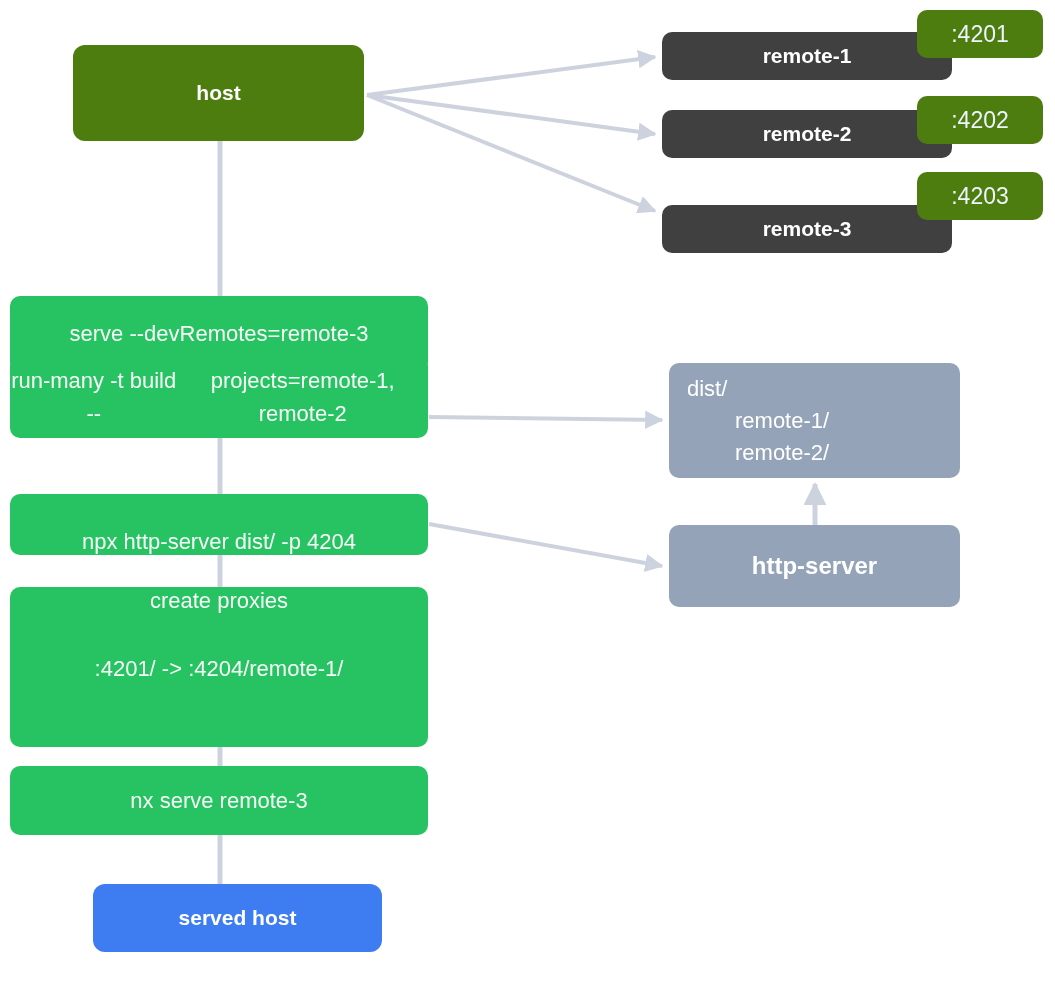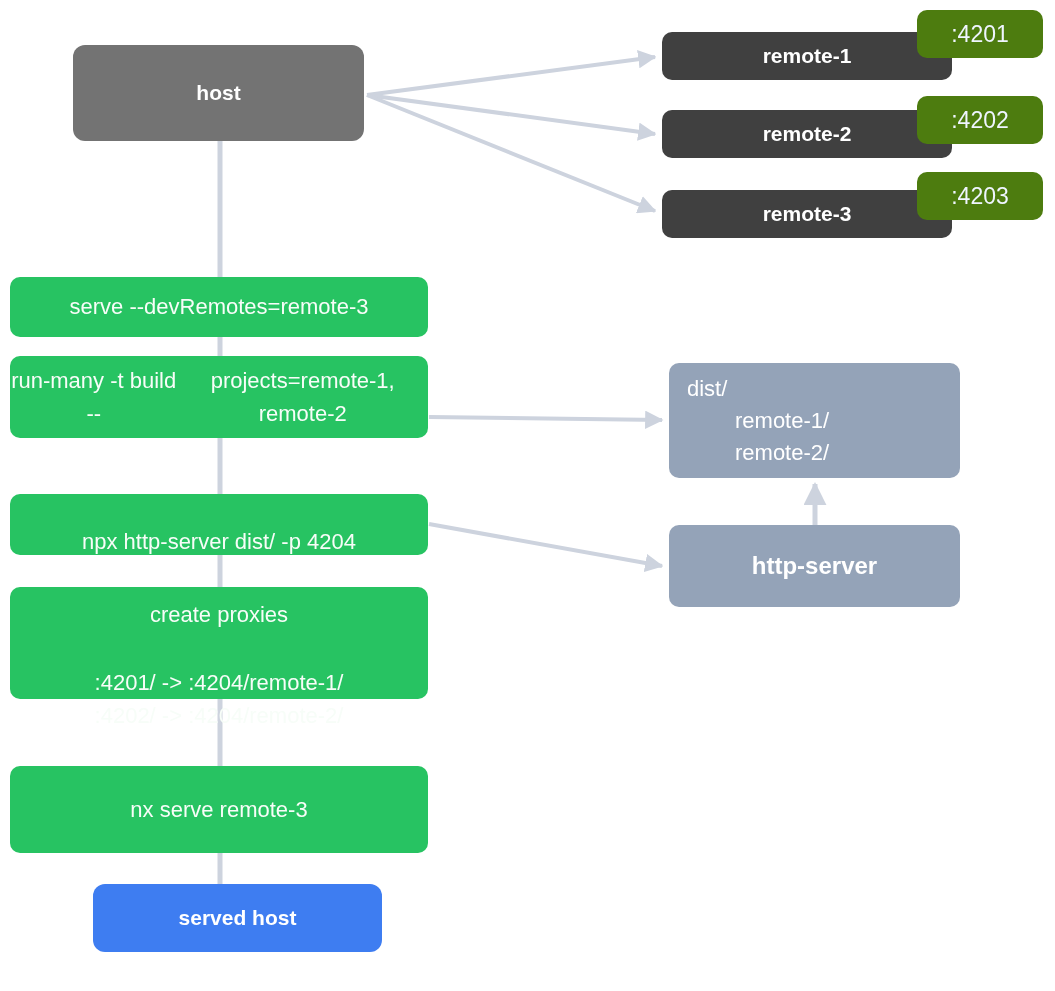--- a/index.html
+++ b/index.html
@@ -11,41 +11,41 @@
     overflow:hidden;
   }
   .connectors{position:absolute;inset:0;width:1055px;height:991px;z-index:0;}
   .node{
     position:absolute;
     display:flex;align-items:center;justify-content:center;
     color:#ffffff;
     box-sizing:border-box;
     z-index:1;
   }
-  .node-host{left:73px;top:45px;width:291px;height:96px;background:#737373;border-radius:12px;font-weight:700;font-size:21px;}
+  .node-host{left:73px;top:45px;width:291px;height:96px;background:#4d7c0f;border-radius:12px;font-weight:700;font-size:21px;}
   .node-remote{left:662px;width:290px;height:48px;background:#404040;border-radius:10px;font-weight:700;font-size:21px;}
-  .remote-1{top:32px;} .remote-2{top:110px;} .remote-3{top:190px;}
+  .remote-1{top:32px;} .remote-2{top:110px;} .remote-3{top:205px;}
   .badge{
     position:absolute;left:917px;width:126px;height:48px;
     background:#4d7c0f;border-radius:10px;
     display:flex;align-items:center;justify-content:center;
     color:#EFF5FF;font-size:23px;font-weight:400;z-index:2;
   }
   .badge-1{top:10px;} .badge-2{top:96px;} .badge-3{top:172px;}
   .step{
     left:10px;width:418px;background:#27C362;border-radius:10px;
     color:#F7FDF8;font-size:22px;font-weight:400;text-align:center;
   }
-  .step-1{top:277px;height:60px;}
+  .step-1{top:296px;height:76px;}
   .step-2{top:356px;height:82px;flex-direction:row;line-height:33px;}
   .step-3{top:494px;height:61px;align-items:flex-end;}
-  .step-4{top:587px;height:112px;flex-direction:column;justify-content:flex-start;padding-top:14px;}
+  .step-4{top:587px;height:160px;flex-direction:column;justify-content:flex-start;padding-top:0;}
   .step-4 .proxies-title{line-height:28px;margin-bottom:37px;}
   .step-4 .proxy-line{line-height:33px;}
-  .step-5{top:766px;height:87px;}
+  .step-5{top:766px;height:69px;}
   .node-served{left:74px;top:884px;width:289px;height:68px;background:#3E7DF1;border-radius:12px;font-weight:700;font-size:21px;margin-left:19px;}
   .node-dist{
     left:669px;top:363px;width:291px;height:115px;background:#94A3B8;border-radius:10px;
     flex-direction:column;align-items:flex-start;justify-content:center;
     padding-left:18px;font-size:22px;font-weight:400;line-height:32px;
   }
   .node-dist .indent{margin-left:48px;}
   .node-http{left:669px;top:525px;width:291px;height:82px;background:#94A3B8;border-radius:10px;font-weight:700;font-size:24px;}
 </style>
 </head>
@@ -101,21 +101,20 @@
     <span>projects=remote-1, remote-2</span>
   </div>
 
   <div class="node step step-3">
     <span>npx http-server dist/ -p 4204</span>
   </div>
 
   <div class="node step step-4">
     <span class="proxies-title">create proxies</span>
     <span class="proxy-line">:4201/ -&gt; :4204/remote-1/</span>
-    <span class="proxy-line">:4202/ -&gt; :4204/remote-2/</span>
   </div>
 
   <div class="node step step-5">
     <span>nx serve remote-3</span>
   </div>
 
   <div class="node node-served">
     <span>served host</span>
   </div>
 

